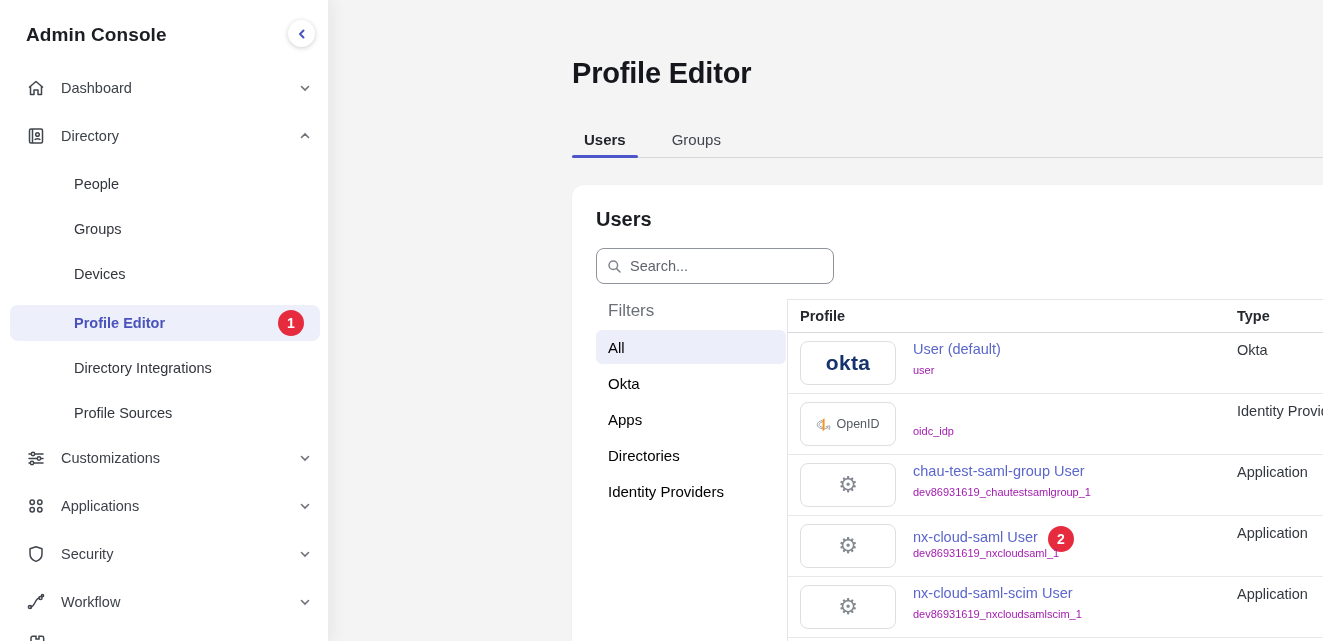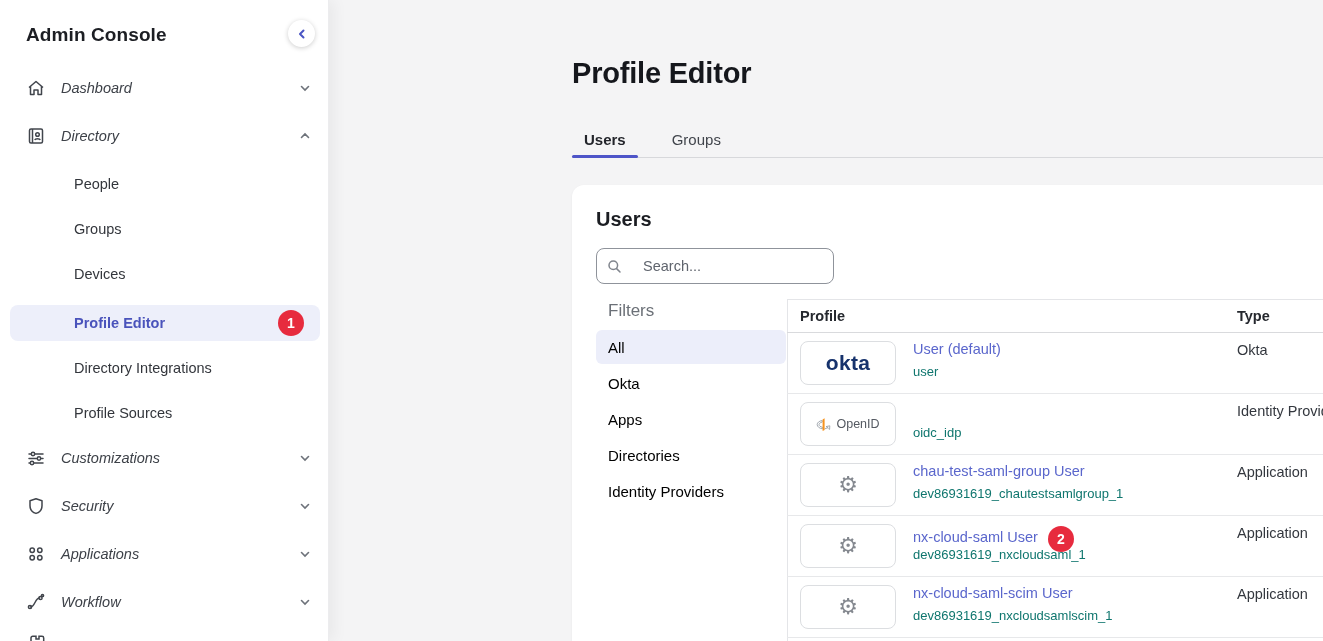--- a/index.html
+++ b/index.html
@@ -18,21 +18,21 @@
     box-shadow:1px 0 0 #ececee, 6px 0 14px rgba(0,0,0,0.05);
     padding:24px 0 0 0;
     z-index:2;
   }
   .sidebar-title {
     font-size:19px; font-weight:700; color:#1c1e23;
     margin:0 0 28px 26px; letter-spacing:0.1px;
   }
   .nav-item {
     display:flex; align-items:center; height:28px;
-    margin:0 16px 20px 26px; cursor:pointer;font-style:italic;
+    margin:0 16px 20px 26px; cursor:pointer;
   }
   .nav-item .nav-icon { width:20px; height:20px; margin-right:15px; flex:none; display:flex; }
   .nav-item .nav-label { flex:1; font-size:14.5px; color:#3d4148; }
   .nav-item .chev { width:14px; height:14px; flex:none; display:flex; }
 
   .sub-item {
     display:flex; align-items:center; height:28px;
     margin:0 8px 17px 10px; padding-left:64px;
     font-size:14.5px; color:#33363c; cursor:pointer;
   }
@@ -87,21 +87,21 @@
     box-shadow:0 1px 3px rgba(0,0,0,0.05);
     z-index:1;
   }
   .panel-title {
     position:absolute; left:24px; top:23px;
     font-size:20px; font-weight:700; color:#1b1d22;
   }
   .search-box {
     position:absolute; left:24px; top:63px; width:238px; height:36px;
     border:1px solid #8f939b; border-radius:8px; background:#fff;
-    display:flex; align-items:center; padding:0 10px; gap:21px;
+    display:flex; align-items:center; padding:0 10px; gap:8px;
   }
   .search-box input {
     border:none; outline:none; flex:1; font-size:14.5px;
     font-family:"Liberation Sans", sans-serif; color:#2e3138; background:transparent;
   }
   .search-box input::placeholder { color:#5f646d; }
 
   .filters { position:absolute; left:24px; top:114px; width:190px; }
   .filters-title { padding-left:12px; font-size:17px; color:#6b7077; height:24px; margin-bottom:7px; display:flex; align-items:center; }
   .filter-item {
@@ -127,21 +127,21 @@
     border:1px solid #dcdee1; border-radius:8px; background:#fff;
     display:flex; align-items:center; justify-content:center; gap:5px;
   }
   .okta-word { font-size:21px; font-weight:700; color:#16326c; letter-spacing:0.3px; }
   .openid-text { font-size:12.5px; color:#555a62; }
   .gear-glyph { font-family:"DejaVu Sans", sans-serif; font-size:22px; color:#84888f; line-height:1; }
   .row-name {
     position:absolute; left:126px; top:8px; font-size:14.5px; color:#5a66cc;
     cursor:pointer; display:flex; align-items:center; gap:10px; white-space:nowrap;
   }
-  .row-id { position:absolute; left:126px; top:31px; font-size:13px; color:#0f766e; white-space:nowrap;text-align:center; }
+  .row-id { position:absolute; left:126px; top:31px; font-size:11px; color:#a21caf; white-space:nowrap;text-align:center; }
   .row-type { position:absolute; left:450px; top:9px; font-size:14.5px; color:#33373e; white-space:nowrap; }
   .row-badge { position:relative; top:2px; }
 
   svg { display:block; }
 </style>
 </head>
 <body>
 
 <div class="sidebar">
   <div class="sidebar-title">Admin Console</div>
@@ -211,42 +211,42 @@
       <span class="nav-label">Customizations</span>
       <span class="chev">
         <svg width="14" height="14" viewBox="0 0 14 14" fill="none" stroke="#6d727a" stroke-width="1.6" stroke-linecap="round">
             <path d="M3.5 5.5 L7 9 L10.5 5.5"></path>
           </svg>
       </span>
     </div>
 
     <div class="nav-item">
       <span class="nav-icon">
-        <svg width="20" height="20" viewBox="0 0 20 20" fill="none" stroke="#41454c" stroke-width="1.5" stroke-linejoin="round">
-            <path d="M10 2.8 L16 4.8 V9.8 C16 13.8 13.4 16.4 10 17.4 C6.6 16.4 4 13.8 4 9.8 V4.8 Z"></path>
-          </svg>
-      </span>
-      <span class="nav-label">Security</span>
-      <span class="chev">
-        <svg width="14" height="14" viewBox="0 0 14 14" fill="none" stroke="#6d727a" stroke-width="1.6" stroke-linecap="round">
-            <path d="M3.5 5.5 L7 9 L10.5 5.5"></path>
-          </svg>
-      </span>
-    </div>
-
-    <div class="nav-item">
-      <span class="nav-icon">
         <svg width="20" height="20" viewBox="0 0 20 20" fill="none" stroke="#41454c" stroke-width="1.5">
             <circle cx="6.2" cy="6.2" r="2.2"></circle>
             <circle cx="13.8" cy="6.2" r="2.2"></circle>
             <circle cx="6.2" cy="13.8" r="2.2"></circle>
             <circle cx="13.8" cy="13.8" r="2.2"></circle>
           </svg>
       </span>
       <span class="nav-label">Applications</span>
+      <span class="chev">
+        <svg width="14" height="14" viewBox="0 0 14 14" fill="none" stroke="#6d727a" stroke-width="1.6" stroke-linecap="round">
+            <path d="M3.5 5.5 L7 9 L10.5 5.5"></path>
+          </svg>
+      </span>
+    </div>
+
+    <div class="nav-item">
+      <span class="nav-icon">
+        <svg width="20" height="20" viewBox="0 0 20 20" fill="none" stroke="#41454c" stroke-width="1.5" stroke-linejoin="round">
+            <path d="M10 2.8 L16 4.8 V9.8 C16 13.8 13.4 16.4 10 17.4 C6.6 16.4 4 13.8 4 9.8 V4.8 Z"></path>
+          </svg>
+      </span>
+      <span class="nav-label">Security</span>
       <span class="chev">
         <svg width="14" height="14" viewBox="0 0 14 14" fill="none" stroke="#6d727a" stroke-width="1.6" stroke-linecap="round">
             <path d="M3.5 5.5 L7 9 L10.5 5.5"></path>
           </svg>
       </span>
     </div>
 
     <div class="nav-item">
       <span class="nav-icon">
         <svg width="20" height="20" viewBox="0 0 20 20" fill="none" stroke="#41454c" stroke-width="1.5" stroke-linecap="round">

